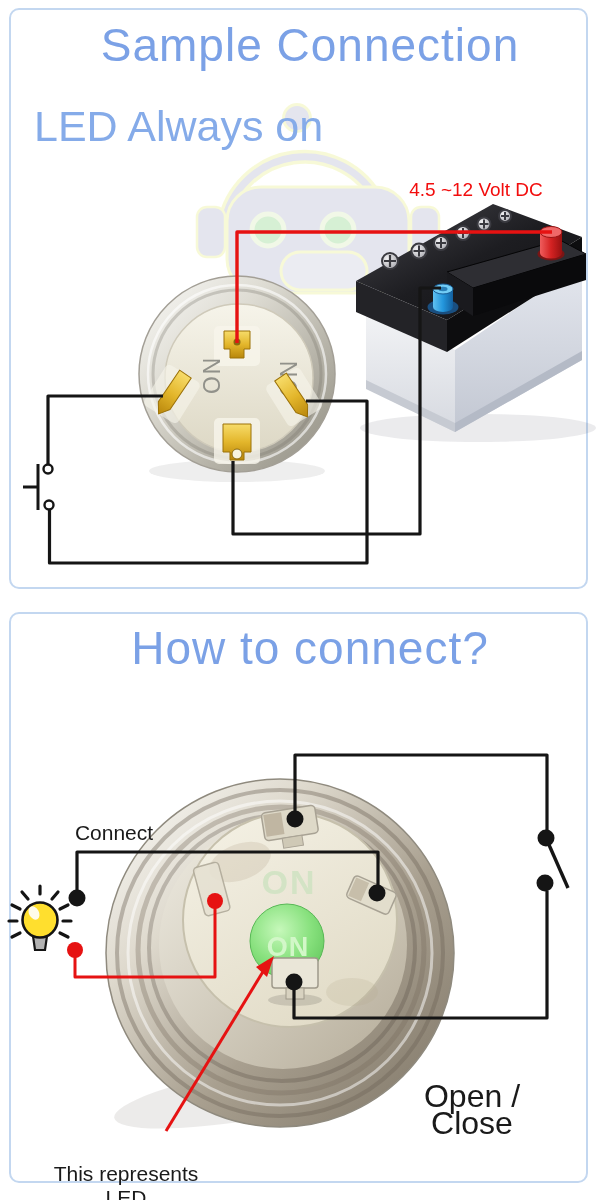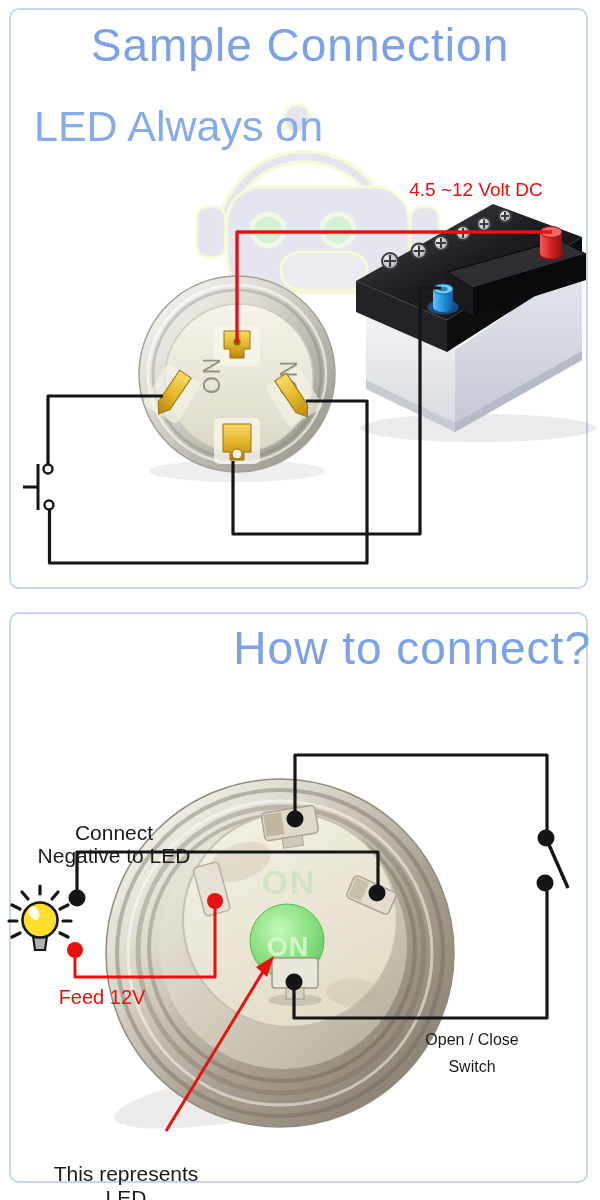--- a/index.html
+++ b/index.html
@@ -9,37 +9,37 @@
   }
   .panel{
     position:absolute;left:9px;width:579px;background:#fff;
     border:2px solid #c3d7f0;border-radius:10px;box-sizing:border-box;
   }
   #panel1{top:8px;height:581px;}
   #panel2{top:612px;height:571px;}
   .layer{position:absolute;left:0;top:0;width:600px;height:1200px;pointer-events:none;}
   .ttl{
     position:absolute;left:9px;width:582px;text-align:center;
-    color:#7ba1e6;font-size:46px;line-height:52px;letter-spacing:1px;
+    color:#7ba1e6;font-size:46px;line-height:52px;letter-spacing:1px;padding-left:10px;
   }
   #t1{top:19px;}
-  #t2{top:622px;text-align:right;}
+  #t2{top:622px;}
   .subtitle{
     position:absolute;left:34px;top:103px;color:#85abe9;
     font-size:43px;line-height:46px;
   }
   .voltage{
     position:absolute;left:380px;top:176px;width:192px;text-align:center;
     color:#f20d0d;font-size:19px;line-height:27px;
   }
   .lbl{position:absolute;text-align:center;color:#1a1a1a;}
   .lbl span{display:block;}
   #lbl-negative{left:28px;top:821px;width:172px;font-size:21px;line-height:23px;}
   #lbl-feed{left:32px;top:986px;width:140px;font-size:20px;line-height:22px;color:#f20d0d;}
-  #lbl-openclose{left:390px;top:1026px;width:164px;font-size:16px;line-height:27px;}
+  #lbl-openclose{left:390px;top:1083px;width:164px;font-size:32px;line-height:27px;}
   #lbl-represents{left:36px;top:1162px;width:180px;font-size:21px;line-height:24px;}
 </style>
 </head>
 <body>
 
 <div class="panel" id="panel1"></div>
 <div class="panel" id="panel2"></div>
 
 <svg class="layer" viewBox="0 0 600 1200" xmlns="http://www.w3.org/2000/svg">
   <defs>
@@ -288,25 +288,22 @@
 </svg>
 
 <div class="ttl" id="t1">Sample Connection</div>
 <div class="subtitle">LED Always on</div>
 <div class="voltage">4.5 ~12 Volt DC</div>
 
 <div class="ttl" id="t2">How to connect?</div>
 
 <div class="lbl" id="lbl-negative">
   <span>Connect</span>
-  <span>Negative to LED</span>
 </div>
 <div class="lbl" id="lbl-feed">
-  <span>Feed 12V</span>
 </div>
 <div class="lbl" id="lbl-openclose">
   <span>Open / Close</span>
-  <span>Switch</span>
 </div>
 <div class="lbl" id="lbl-represents">
   <span>This represents LED</span>
 
 </div>
 
 </body></html>

